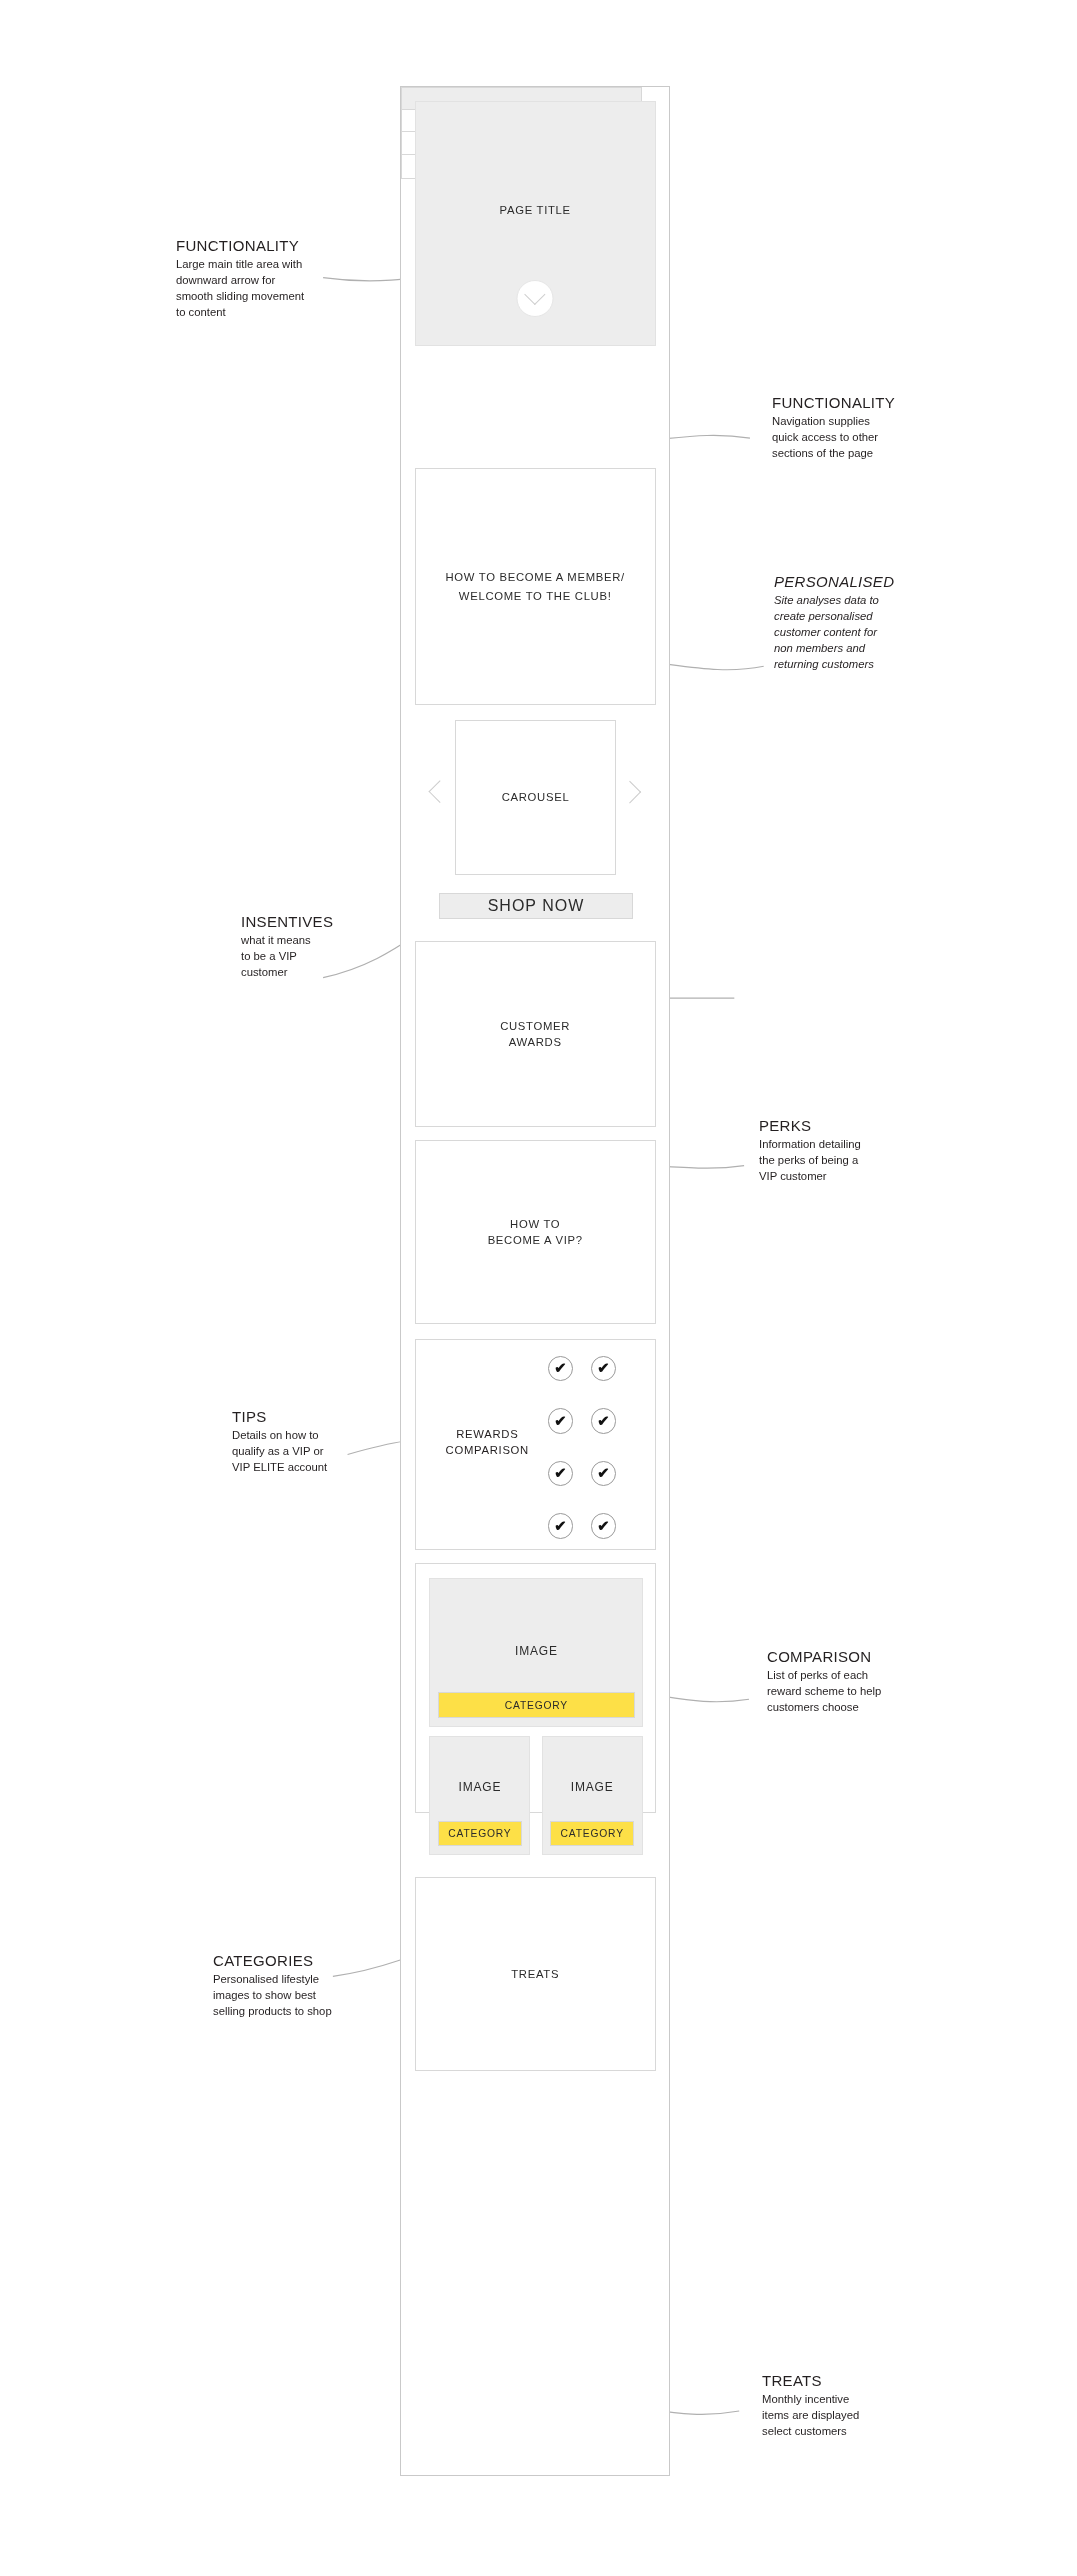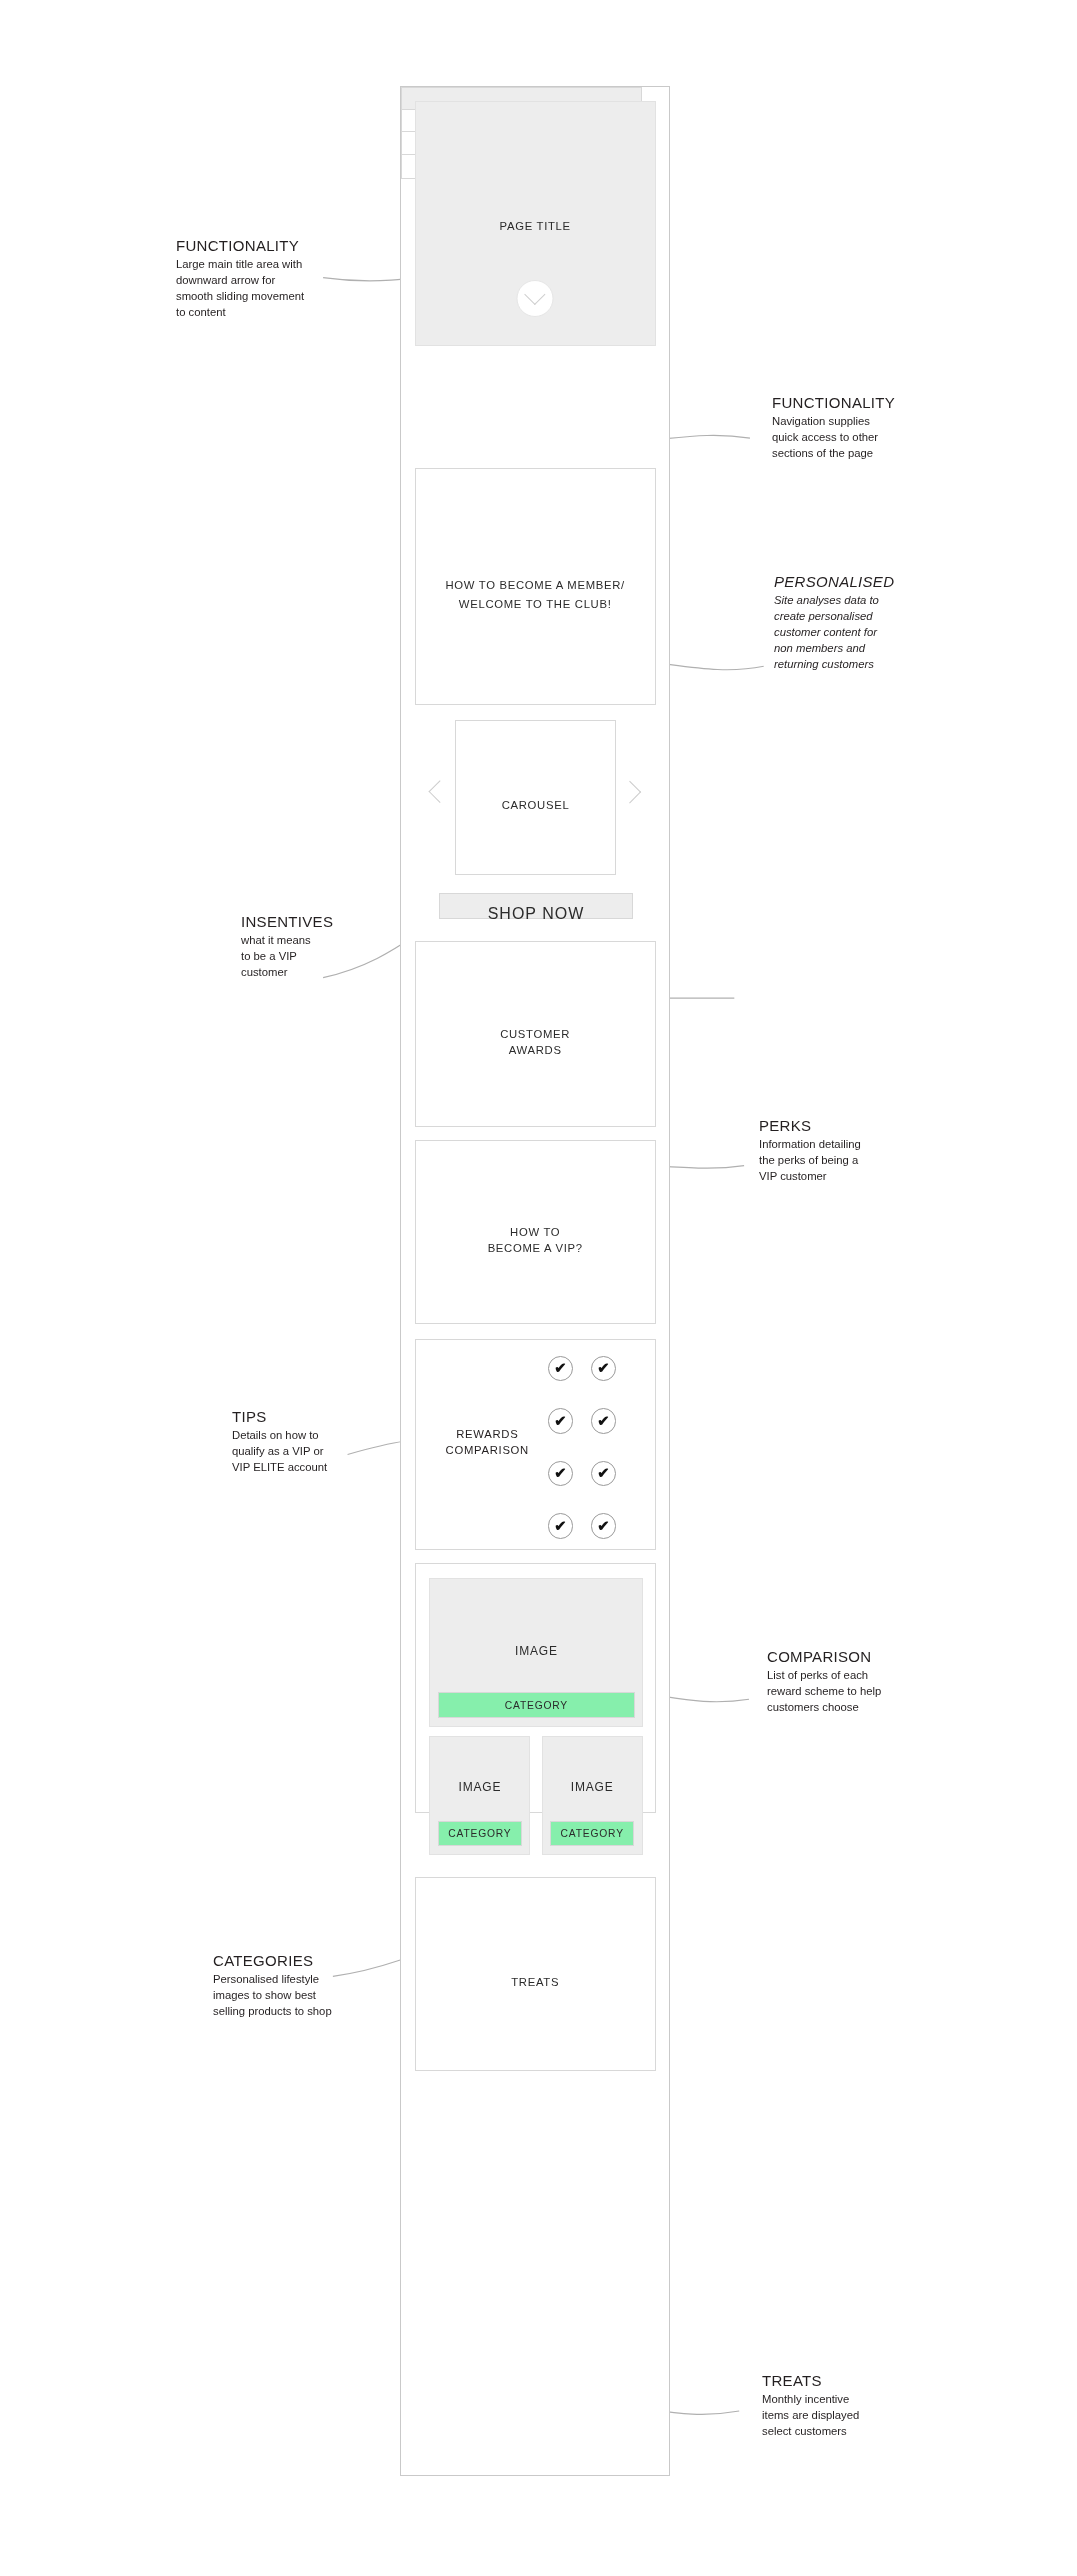--- a/index.html
+++ b/index.html
@@ -39,21 +39,20 @@
     text-align: center;
   }
   .wf.grey { background: #ededed; border-color: #e2e2e2; }
 
   .wf-label {
     font-size: 11.3px;
     letter-spacing: 0.7px;
     color: #2b2b2b;
     line-height: 1.45;
     font-family: "Liberation Sans", sans-serif;
-    margin-top: 16px;
   }
 
   
   #hero { left: 13.7px; top: 13.7px; width: 241px; height: 245px; }
   #hero .wf-label { position: absolute; top: 100px; left: 0; right: 0; }
   .scroll-circle {
     position: absolute;
     left: 50%;
     transform: translateX(-50%);
     top: 178px;
@@ -122,21 +121,21 @@
 
   
   #categories { left: 13.7px; top: 1476px; width: 241px; height: 250px; display:block; }
   .cat-big {
     position:absolute; left: 13.7px; top: 13.7px; width: 214px; height: 149px;
     background:#ededed; border:1px solid #e2e2e2;
   }
   .cat-big .img-label { position:absolute; top: 65px; left:0; right:0; text-align:center; }
   .cat-pill {
     position:absolute; left: 7.8px; right: 7.8px; bottom: 7.8px; height: 25.5px;
-    background:#86efac; border:1px solid #d8d8d8;
+    background:#fde047; border:1px solid #d8d8d8;
     display:flex; align-items:center; justify-content:center;
   }
   .cat-small {
     position:absolute; top: 172px; width: 101px; height: 119px;
     background:#ededed; border:1px solid #e2e2e2;
   }
   .cat-small.a { left: 13.7px; }
   .cat-small.b { left: 126px; }
   .cat-small .img-label { position:absolute; top: 43px; left:0; right:0; text-align:center; }
   .img-label { font-size: 12px; letter-spacing: 0.8px; color:#2b2b2b; }

